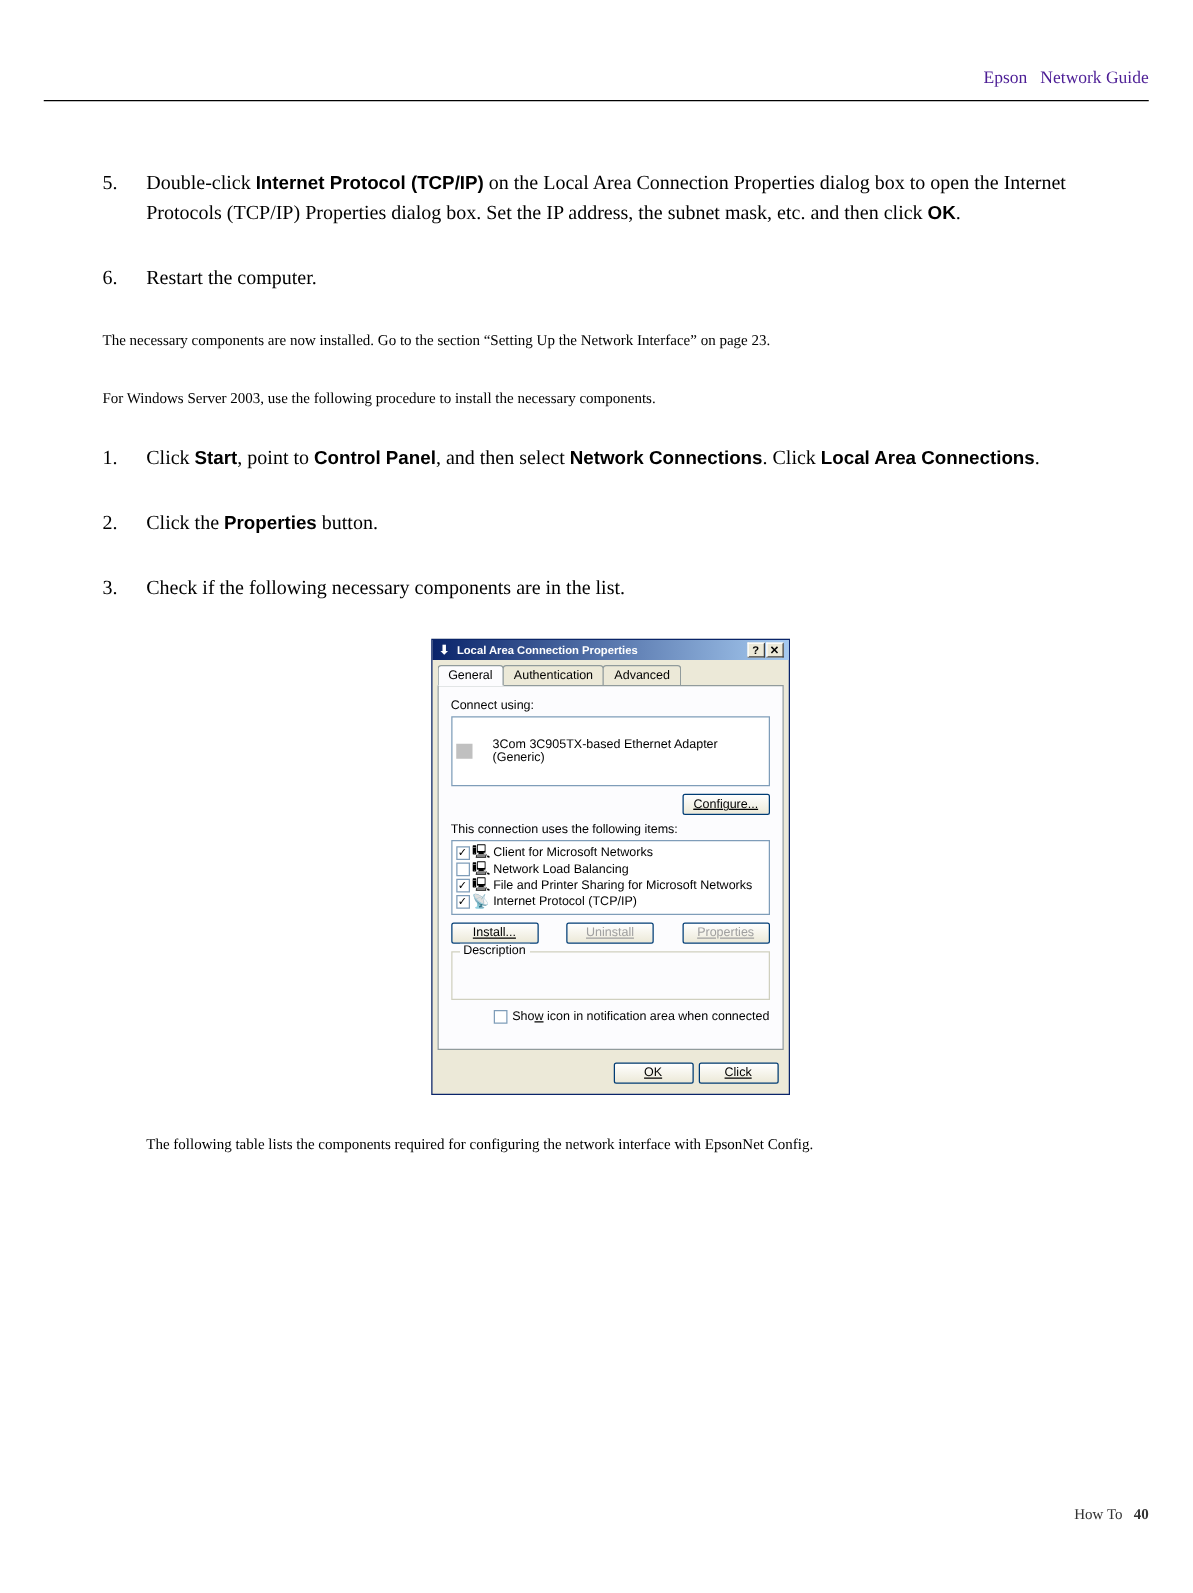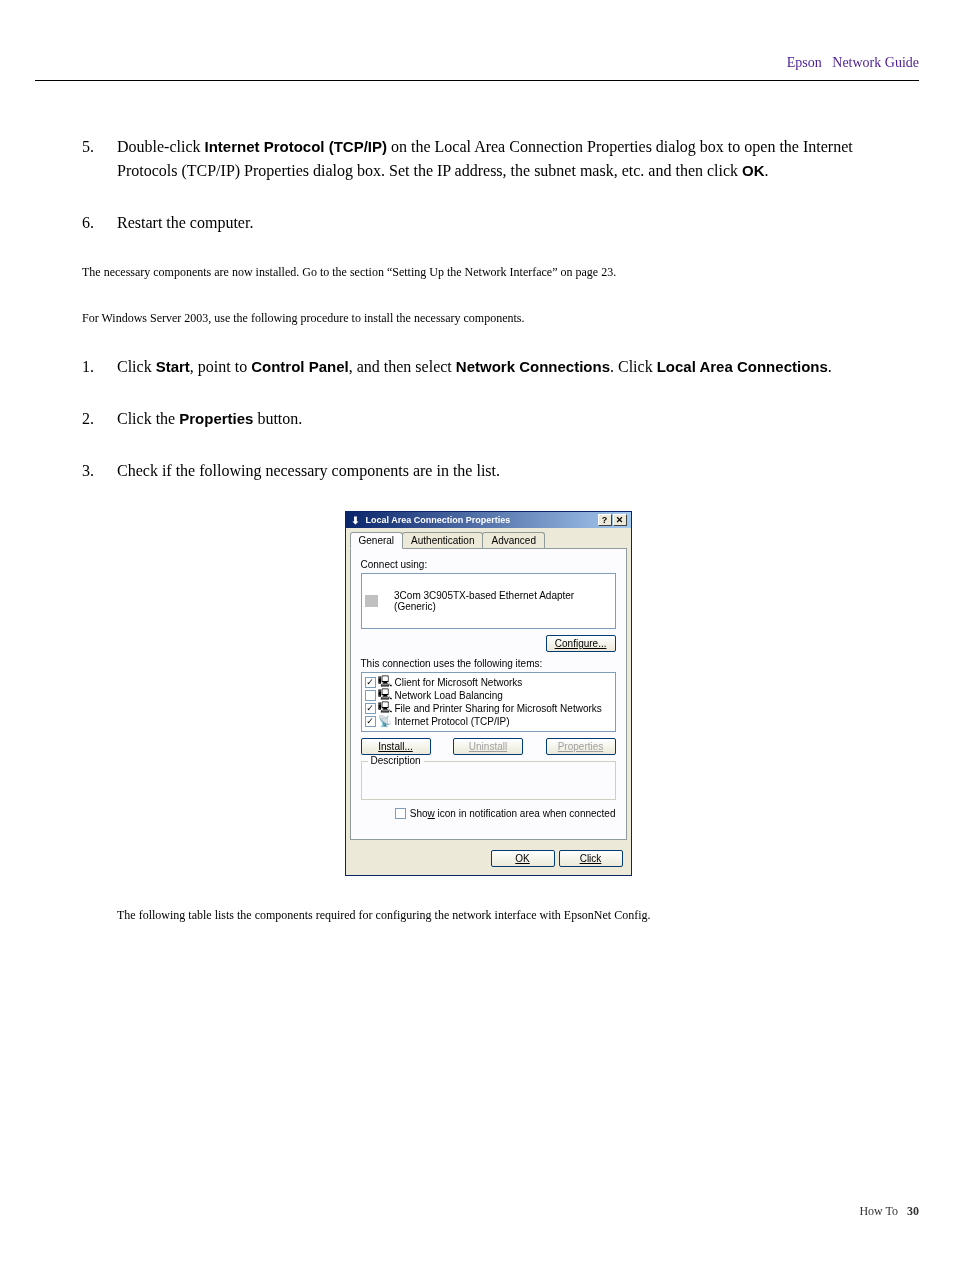--- a/index.html
+++ b/index.html
@@ -394,14 +394,14 @@
         <button class="btn">Click</button>
       </div>
     </div>
   </div>
 
   <div class="paragraph indented-para">The following table lists the components required for configuring the network interface with EpsonNet Config.</div>
 
 </div>
 
 <div class="footer">
-  <span>How To</span>&nbsp;&nbsp;&nbsp;<span class="page-num">30</span>
+  <span>How To</span>&nbsp;&nbsp;&nbsp;<span class="page-num">40</span>
 </div>
 
 </body></html>

